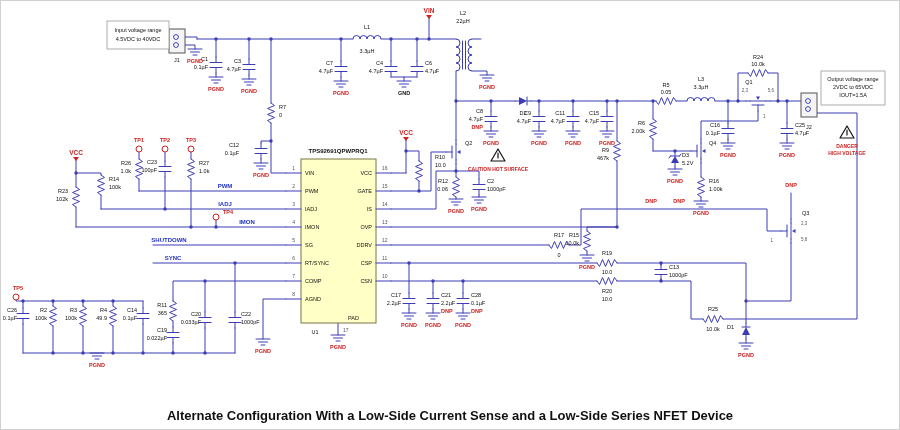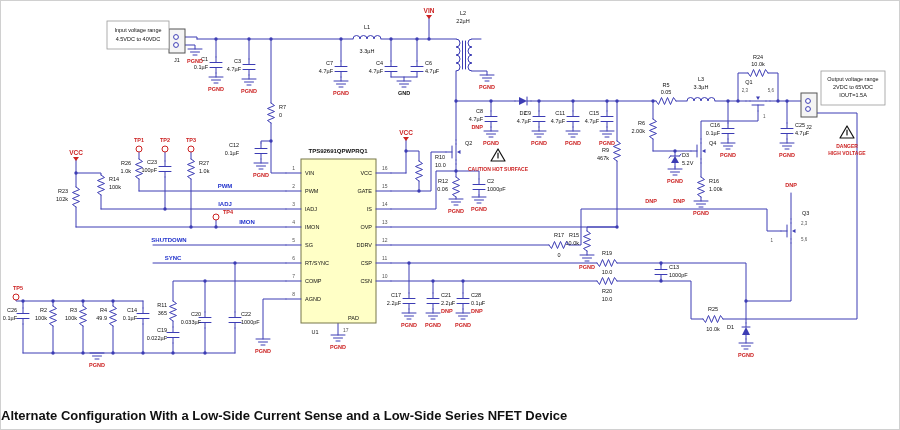--- a/index.html
+++ b/index.html
@@ -1,18 +1,18 @@
 <!DOCTYPE html>
 <html><head>
 <meta charset="utf-8">
 <style>
   html,body{margin:0;padding:0;background:#fff;}
   .frame{position:relative;width:900px;height:430px;background:#ffffff;border:1px solid #d0d0d0;box-sizing:border-box;overflow:hidden;font-family:"Liberation Sans",sans-serif;}
   svg{position:absolute;left:0;top:0;font-family:"Liberation Sans",sans-serif;}
-  .caption{position:absolute;left:0;bottom:6px;width:100%;text-align:left;font-size:13px;font-weight:bold;color:#111;font-family:"Liberation Sans",sans-serif;margin-top:48px;}
+  .caption{position:absolute;left:0;bottom:6px;width:100%;text-align:center;font-size:13px;font-weight:bold;color:#111;font-family:"Liberation Sans",sans-serif;margin-top:48px;}
   text{font-family:"Liberation Sans",sans-serif;}
   .ref{font-size:5.5px;fill:#111;}
   .val{font-size:5.5px;fill:#111;}
   .net{font-size:6px;font-weight:bold;fill:#2233CC;}
   .redtxt{font-size:5.5px;font-weight:bold;fill:#CC2222;}
   .flagtxt{font-size:6.5px;font-weight:bold;fill:#CC2222;}
   .gndlbl-red{font-size:5.5px;fill:#CC2222;font-weight:bold;}
   .gndlbl-black{font-size:5.5px;fill:#111;font-weight:bold;}
   .pinname{font-size:5.5px;fill:#111;}
   .pinnum{font-size:5px;fill:#555;}

